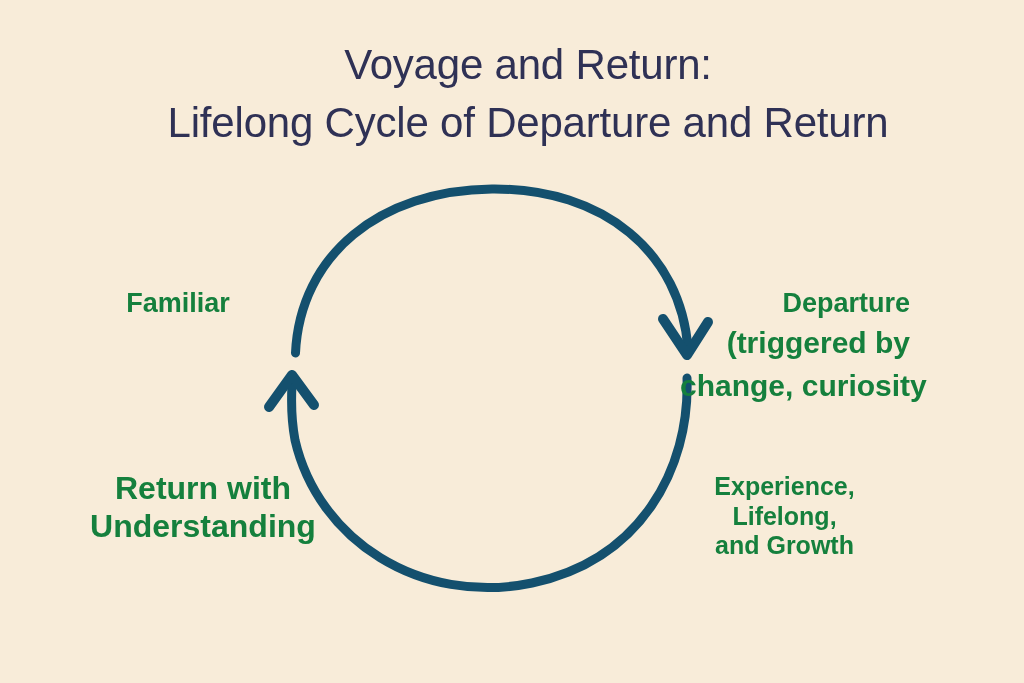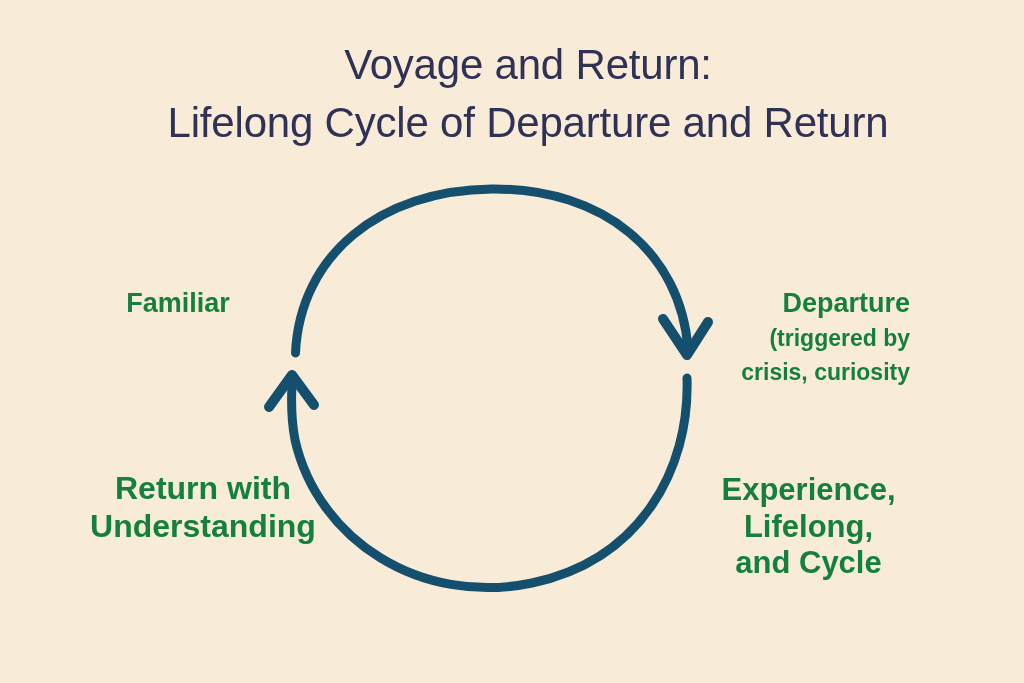--- a/index.html
+++ b/index.html
@@ -57,21 +57,21 @@
     line-height: 1.18;
     white-space: nowrap;
   }
   .node-label .lline {
     display: block;
   }
   .node-head {
     font-size: 27px;
   }
   .node-sub {
-    font-size: 23px;
+    font-size: 30px;
     line-height: 1.35;
   }
 
   #label-familiar-life {
     left: 58px;
     top: 288px;
     width: 240px;
     font-size: 27px;
   }
   #label-departure {
@@ -83,24 +83,24 @@
   #label-departure .node-sub {
     margin-top: 3px;
   }
   #label-return-understanding {
     left: 78px;
     top: 470px;
     width: 250px;
     font-size: 32px;
   }
   #label-experience {
-    left: 696px;
+    left: 672px;
     top: 472px;
     width: 225px;
-    font-size: 31px;
+    font-size: 25px;
   }
 </style>
 </head>
 <body>
 
 <div id="stage">
 
   <div id="title-block">
     <span class="tline">Voyage and Return:</span>
     <span class="tline">Lifelong Cycle of Departure and Return</span>
@@ -122,27 +122,27 @@
     <path d="M 269 407 L 292 375 L 314 405" fill="none" stroke="#14506e" stroke-width="10" stroke-linecap="round" stroke-linejoin="round"></path>
   </svg>
 
   <div class="node-label" id="label-familiar-life">
     <span class="lline">Familiar</span>
   </div>
 
   <div class="node-label" id="label-departure">
     <span class="lline node-head">Departure</span>
     <span class="lline node-sub">(triggered by</span>
-    <span class="lline node-sub">crisis, curiosity</span>
+    <span class="lline node-sub">change, curiosity</span>
   </div>
 
   <div class="node-label" id="label-experience">
     <span class="lline">Experience,</span>
     <span class="lline">Lifelong,</span>
-    <span class="lline">and Cycle</span>
+    <span class="lline">and Growth</span>
   </div>
 
   <div class="node-label" id="label-return-understanding">
     <span class="lline">Return with</span>
     <span class="lline">Understanding</span>
   </div>
 
 </div>
 
 </body></html>

